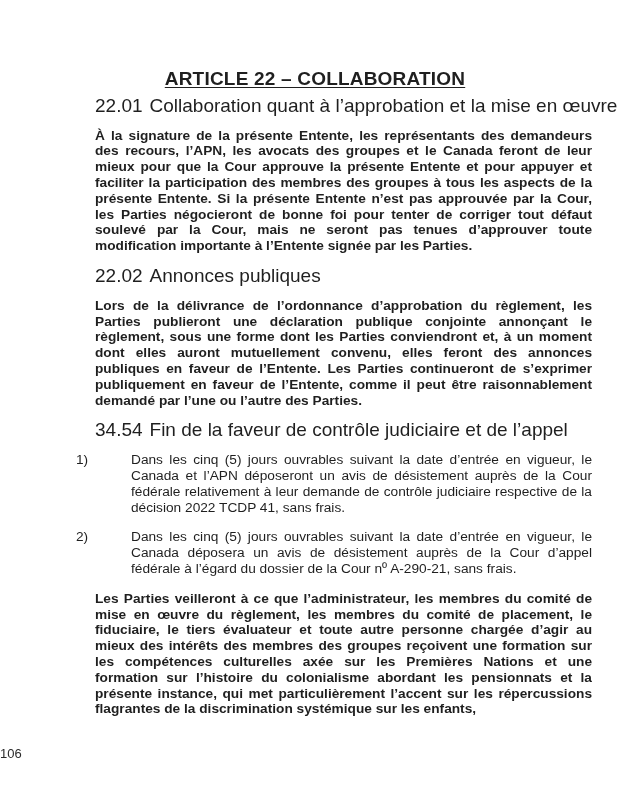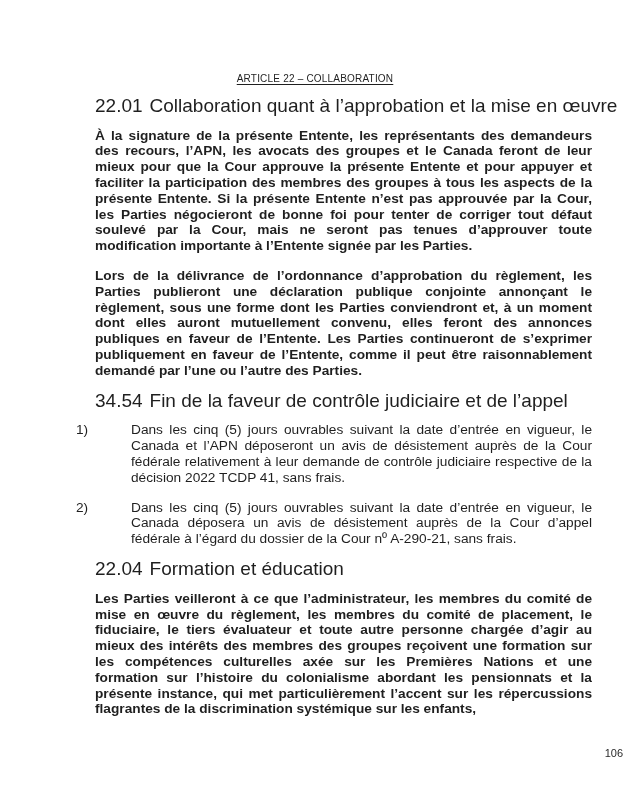--- a/index.html
+++ b/index.html
@@ -12,22 +12,22 @@
     position: relative;
     width: 623px;
     height: 807px;
     background: #ffffff;
     overflow: hidden;
     padding: 71px 31px 0 95px;
     font-size: 13.7px;
     line-height: 15.8px;
   }
   .doc-title {
-    font-size: 10px;
-    font-weight: normal;
+    font-size: 19px;
+    font-weight: bold;
     text-align: center;
     text-decoration: underline;
     text-underline-offset: 2px;
     margin: 0 57px 10px 0;
     letter-spacing: 0.2px;
   }
   .sec-heading {
     font-size: 19px;
     font-weight: normal;
     margin-bottom: 14px;
@@ -54,62 +54,62 @@
     position: absolute;
     left: -19px;
     top: 0;
   }
   .item-text { text-align: justify; margin-left: 22px; }
   .page-number {
     position: absolute;
     left: 0;
     right: 0;
     top: 748px;
-    text-align: right;
-    font-size: 11px;
+    text-align: left;
+    font-size: 13px;
     line-height: 11px;
     color: #2a2a2a;
   }
 </style>
 </head>
 <body>
 
 <div class="page">
 
   <h1 class="doc-title">ARTICLE 22 – COLLABORATION</h1>
 
   <section>
     <h2 class="sec-heading">
       <span class="sec-num">22.01</span><span>Collaboration quant à l’approbation et la mise en œuvre du règlement</span>
     </h2>
     <p class="body-para">À la signature de la présente Entente, les représentants des demandeurs des recours, l’APN, les avocats des groupes et le Canada feront de leur mieux pour que la Cour approuve la présente Entente et pour appuyer et faciliter la participation des membres des groupes à tous les aspects de la présente Entente. Si la présente Entente n’est pas approuvée par la Cour, les Parties négocieront de bonne foi pour tenter de corriger tout défaut soulevé par la Cour, mais ne seront pas tenues d’approuver toute modification importante à l’Entente signée par les Parties.</p>
   </section>
 
   <section>
+    <h2 class="sec-heading">
+      <span class="sec-num">22.02</span><span>Annonces publiques</span>
+    </h2>
     <p class="body-para">Lors de la délivrance de l’ordonnance d’approbation du règlement, les Parties publieront une déclaration publique conjointe annonçant le règlement, sous une forme dont les Parties conviendront et, à un moment dont elles auront mutuellement convenu, elles feront des annonces publiques en faveur de l’Entente. Les Parties continueront de s’exprimer publiquement en faveur de l’Entente, comme il peut être raisonnablement demandé par l’une ou l’autre des Parties.</p>
   </section>
 
   <section>
     <h2 class="sec-heading">
       <span class="sec-num">34.54</span><span>Fin de la faveur de contrôle judiciaire et de l’appel</span>
     </h2>
     <div class="num-list">
       <div class="list-item">
         <span class="item-marker">1)</span>
         <p class="item-text">Dans les cinq (5) jours ouvrables suivant la date d’entrée en vigueur, le Canada et l’APN déposeront un avis de désistement auprès de la Cour fédérale relativement à leur demande de contrôle judiciaire respective de la décision 2022 TCDP 41, sans frais.</p>
       </div>
       <div class="list-item">
         <span class="item-marker">2)</span>
         <p class="item-text">Dans les cinq (5) jours ouvrables suivant la date d’entrée en vigueur, le Canada déposera un avis de désistement auprès de la Cour d’appel fédérale à l’égard du dossier de la Cour nº A-290-21, sans frais.</p>
       </div>
     </div>
   </section>
 
   <section>
-    <h2 class="sec-heading">
-      <span class="sec-num">22.04</span><span>Formation et éducation</span>
-    </h2>
     <p class="body-para">Les Parties veilleront à ce que l’administrateur, les membres du comité de mise en œuvre du règlement, les membres du comité de placement, le fiduciaire, le tiers évaluateur et toute autre personne chargée d’agir au mieux des intérêts des membres des groupes reçoivent une formation sur les compétences culturelles axée sur les Premières Nations et une formation sur l’histoire du colonialisme abordant les pensionnats et la présente instance, qui met particulièrement l’accent sur les répercussions flagrantes de la discrimination systémique sur les enfants,</p>
   </section>
 
   <div class="page-number">106</div>
 
 </div>
 
 </body></html>

